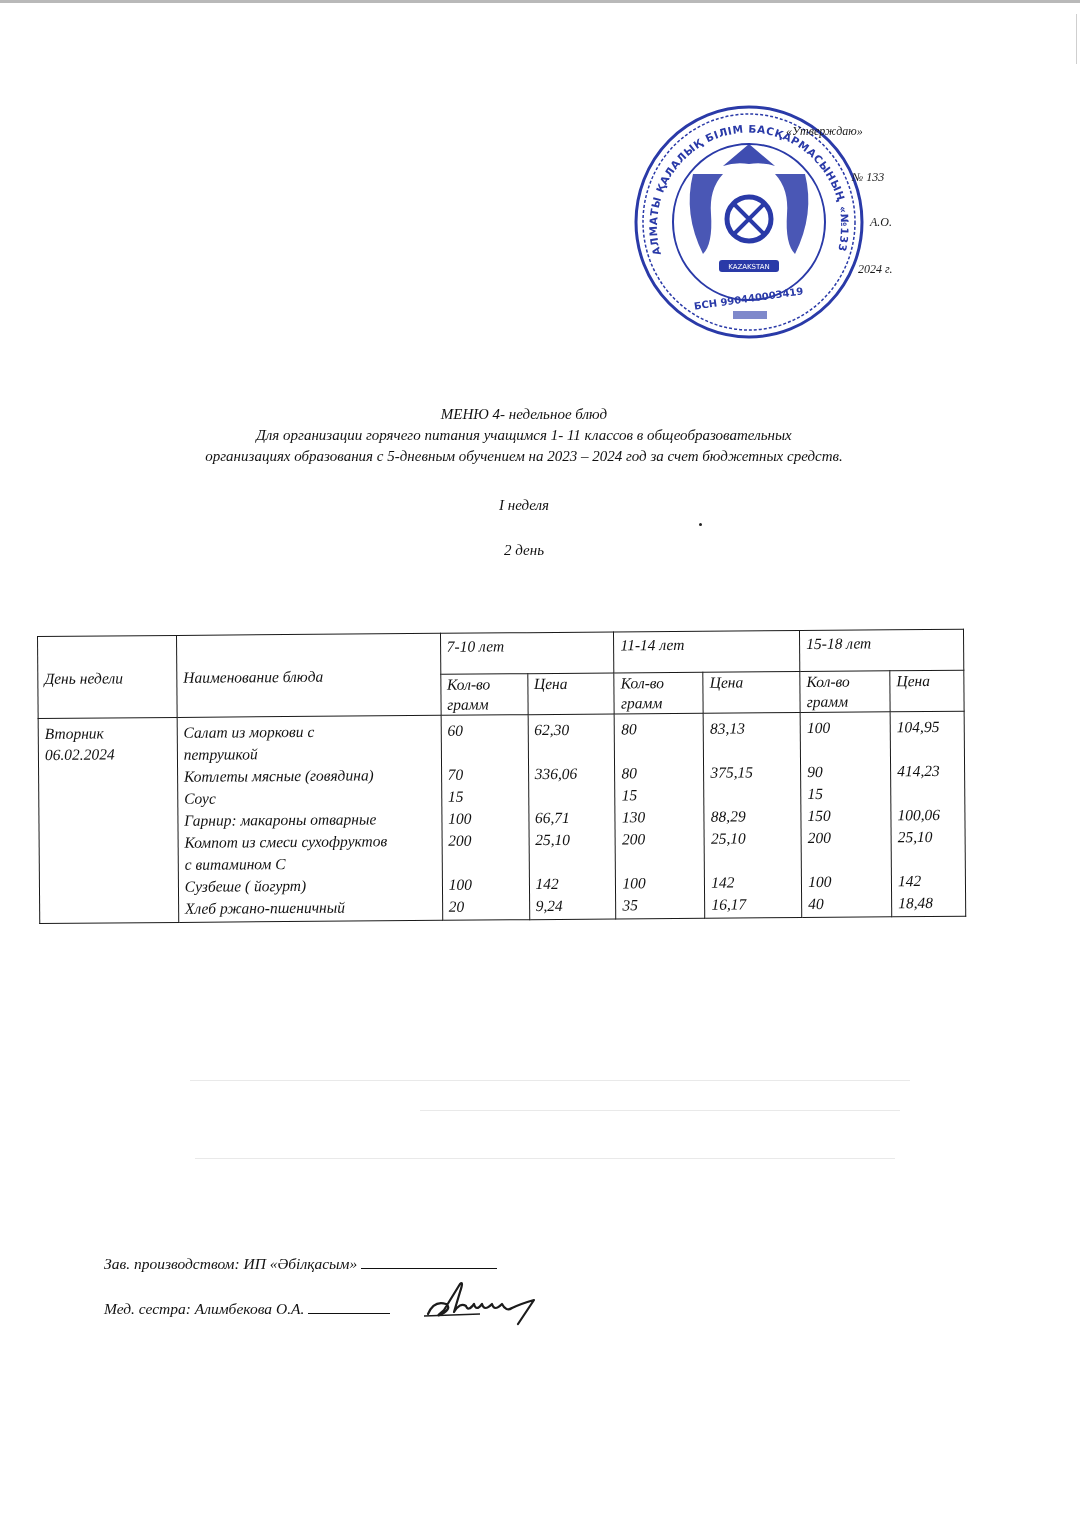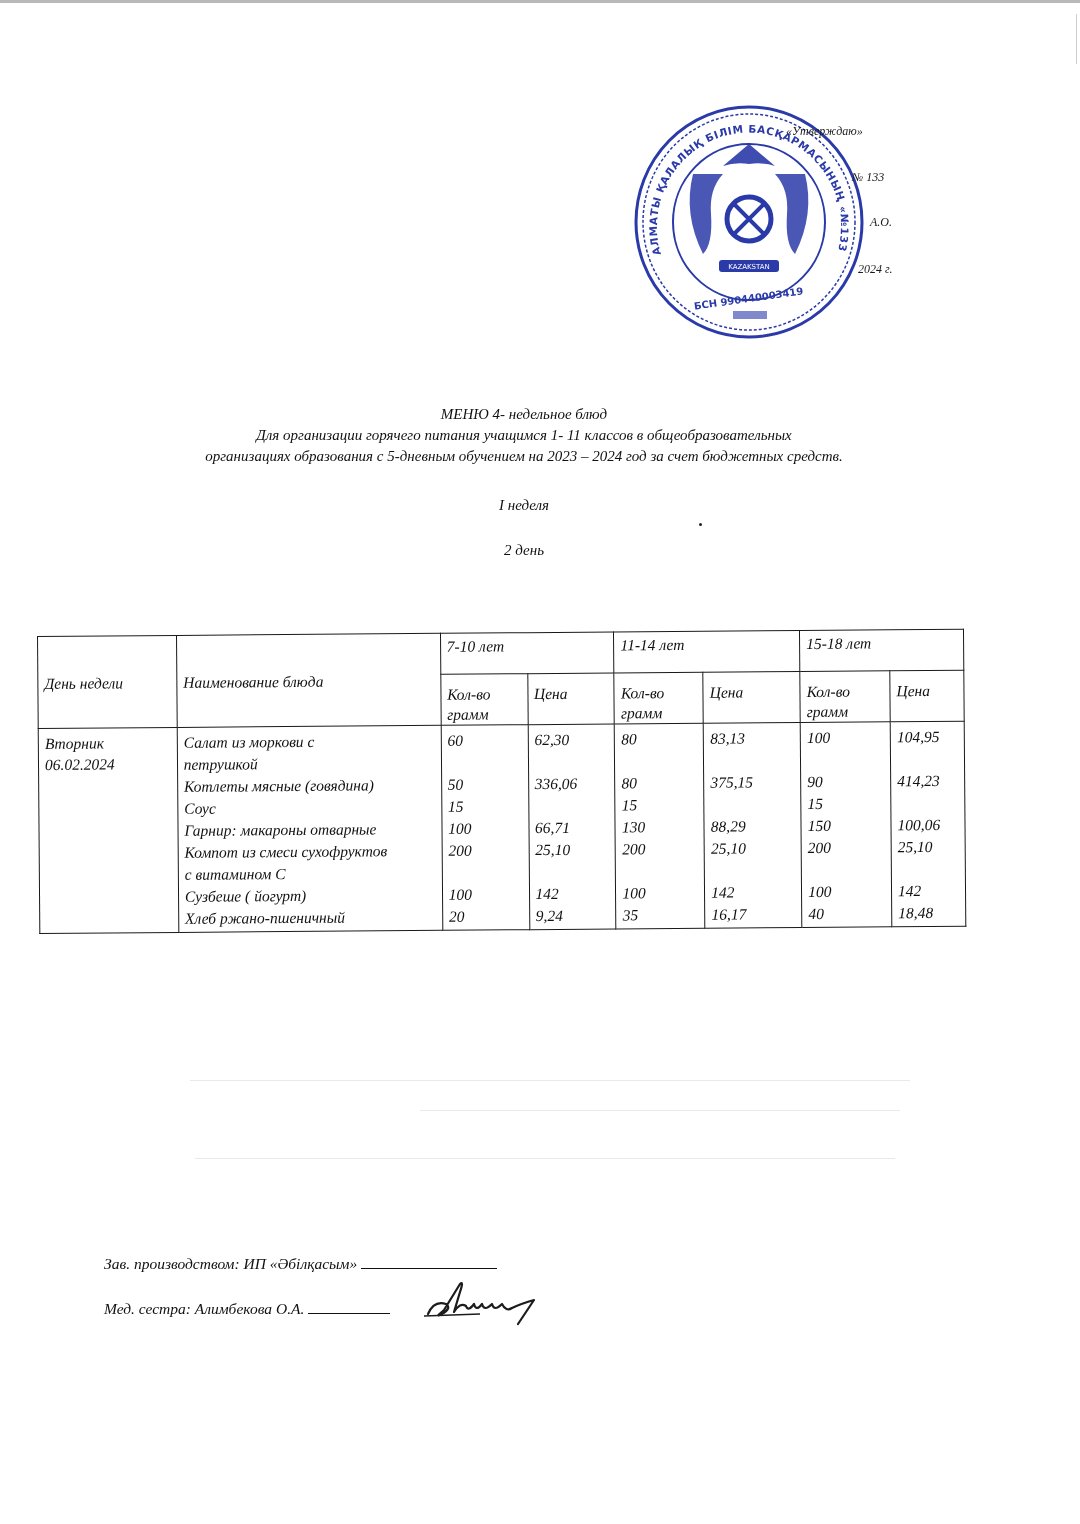--- a/index.html
+++ b/index.html
@@ -25,21 +25,21 @@
     position: absolute; left: 37px; top: 636px; width: 927px;
     border-collapse: collapse; font-size: 15.5px; line-height: 21px;
     transform: rotate(-0.45deg); transform-origin: left top;
   }
   table.menu td, table.menu th {
     border: 1.6px solid #1a1a1a; vertical-align: top; text-align: left;
     font-weight: normal; padding: 2px 4px 0 6px;
   }
   table.menu th.middle { vertical-align: middle; }
   table.menu .hdr-age { height: 38px; }
-  table.menu .hdr-sub { height: 38px; line-height: 20px; padding-top: 10px; }
+  table.menu .hdr-sub { height: 38px; line-height: 20px; padding-top: 0; }
   table.menu td.cell { padding-top: 4px; padding-bottom: 2px; }
   .stack div { height: 22px; white-space: nowrap; }
 
   
   .footer { position: absolute; left: 104px; font-size: 15.5px; white-space: nowrap; text-align: right; }
   .sigline { display: inline-block; border-bottom: 1.3px solid #111; vertical-align: baseline; }
   .signature { position: absolute; left: 420px; top: 1278px; width: 125px; height: 50px; }
 
   .noise { position: absolute; background: #e9e9e9; height: 1px; }
 </style>
@@ -127,21 +127,21 @@
       <div>Соус</div>
       <div>Гарнир: макароны отварные</div>
       <div>Компот из смеси сухофруктов</div>
       <div>с витамином С</div>
       <div>Сузбеше ( йогурт)</div>
       <div>Хлеб ржано-пшеничный</div>
     </td>
     <td class="cell stack">
       <div>60</div>
           <div></div>
-      <div>50</div>
+      <div>70</div>
       <div>15</div>
       <div>100</div>
       <div>200</div>
           <div></div>
       <div>100</div>
       <div>20</div>
     </td>
     <td class="cell stack">
       <div>62,30</div>
           <div></div>

